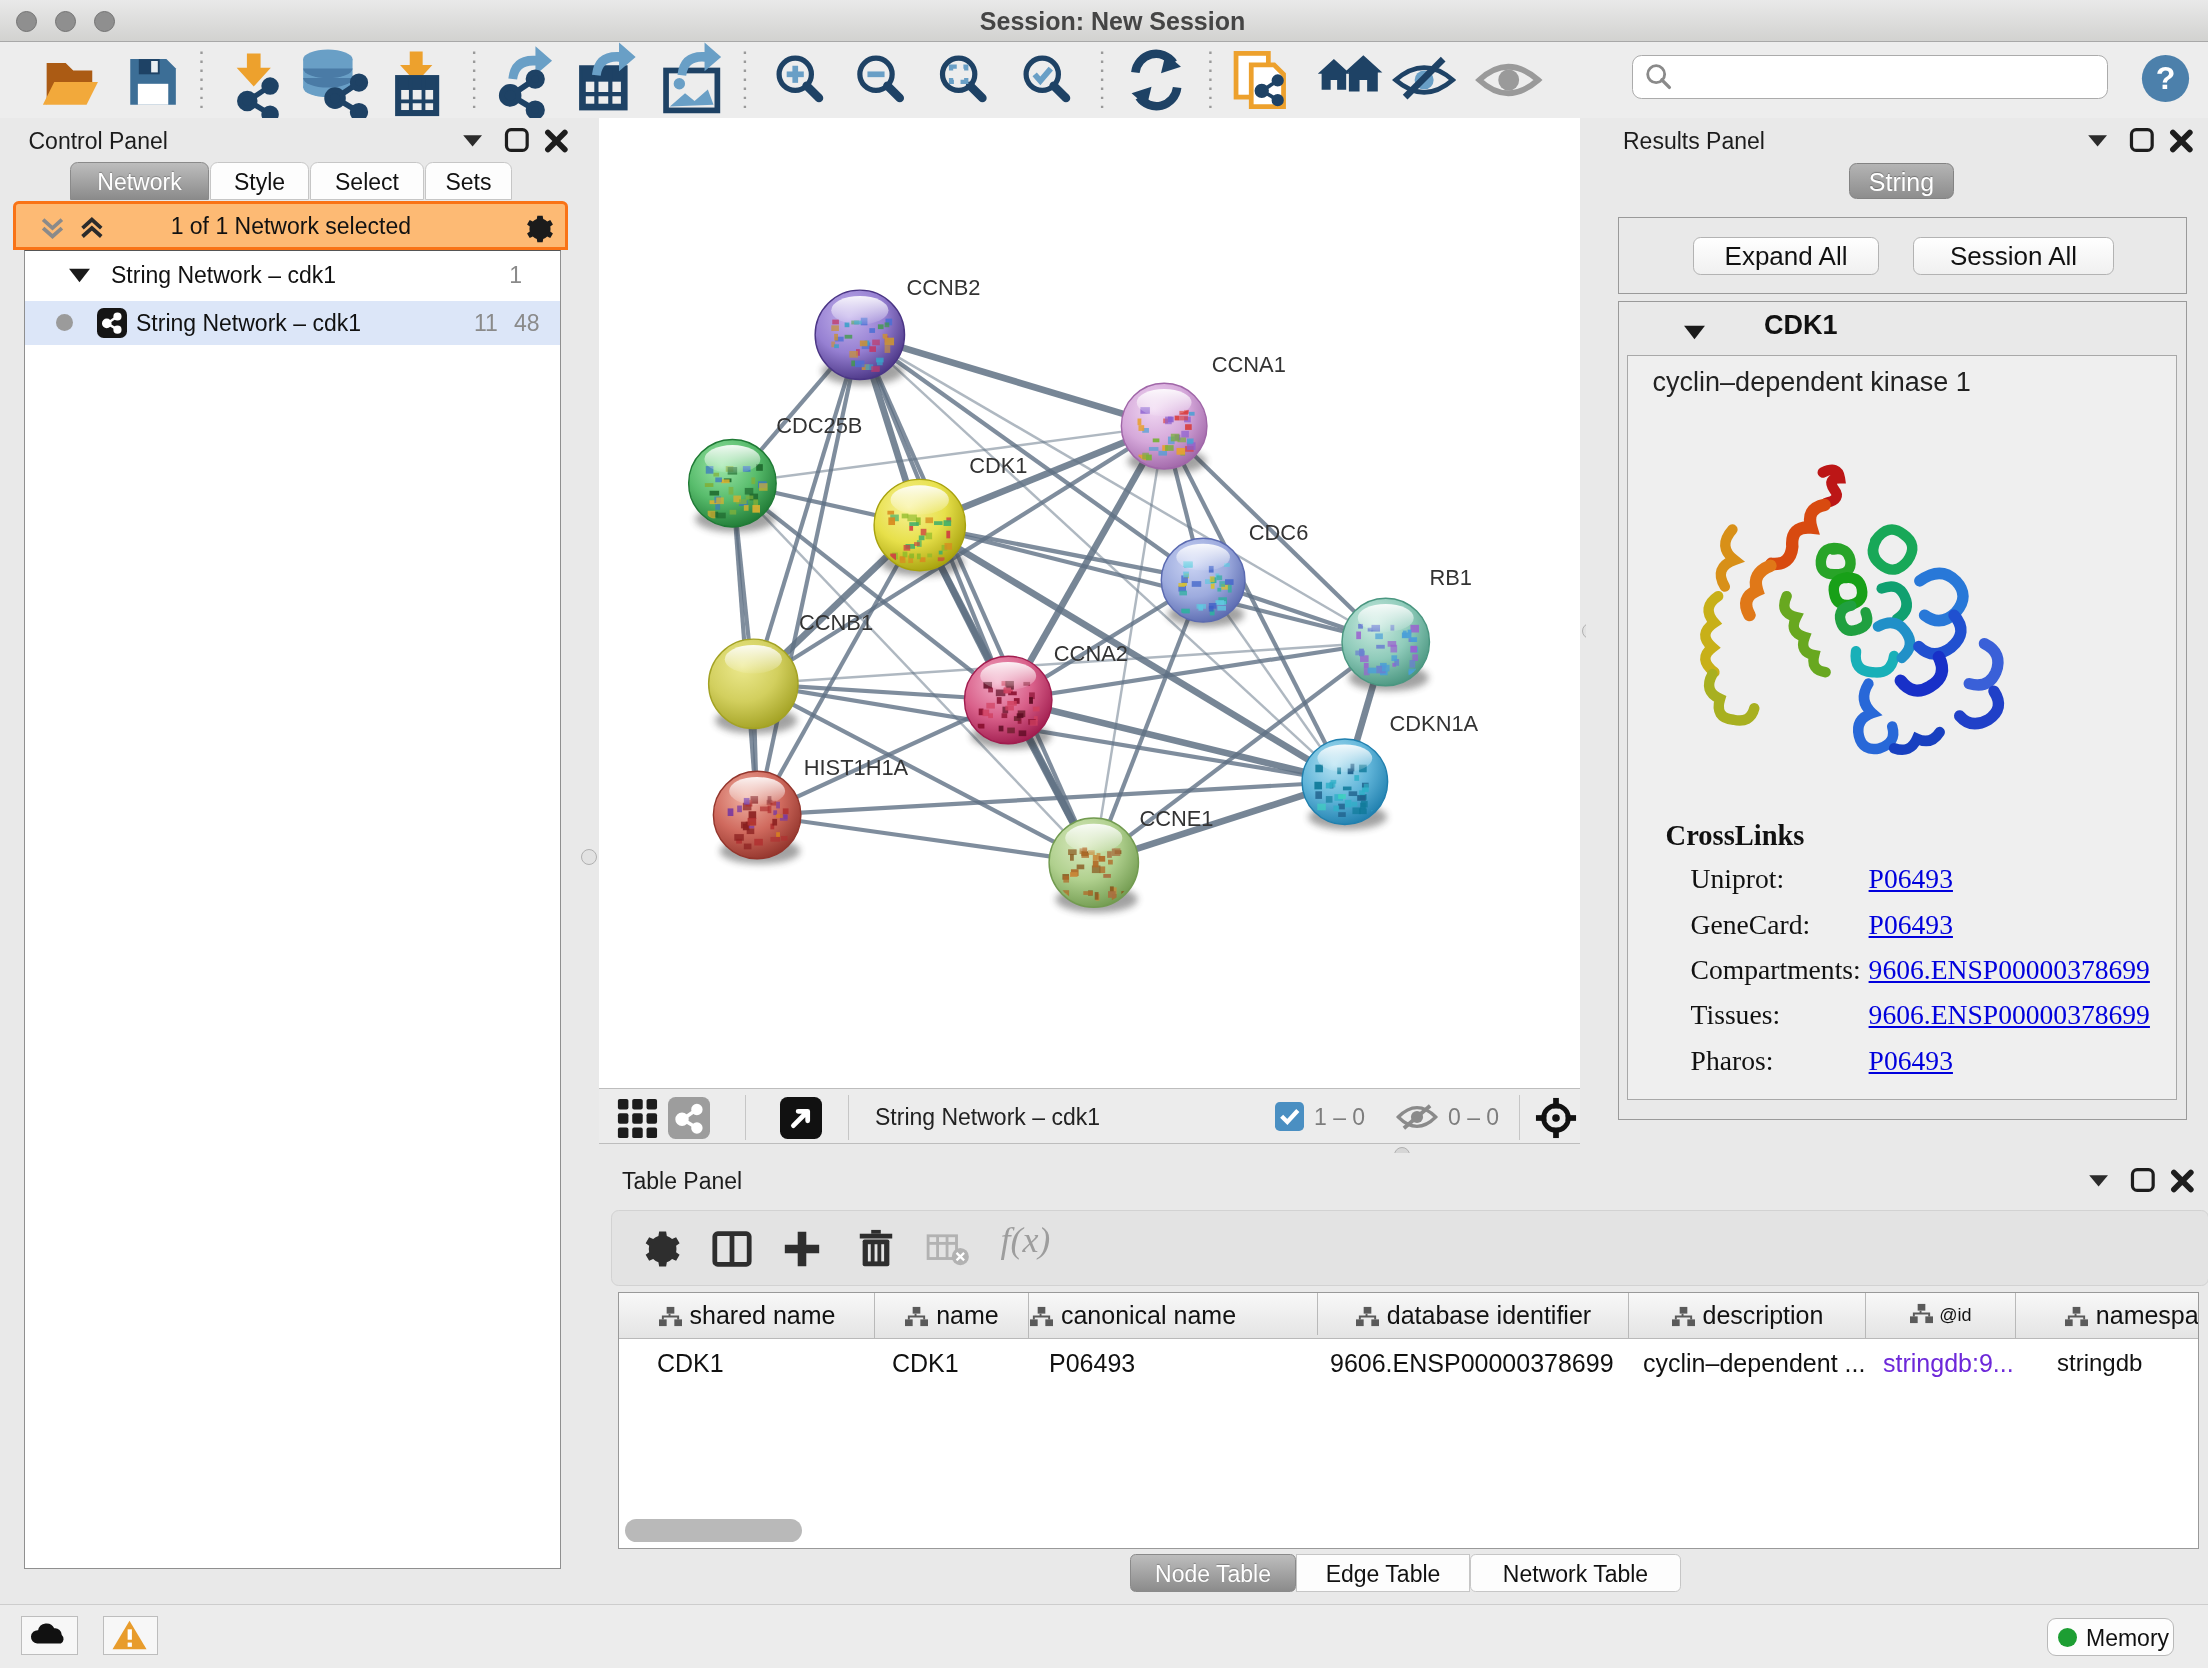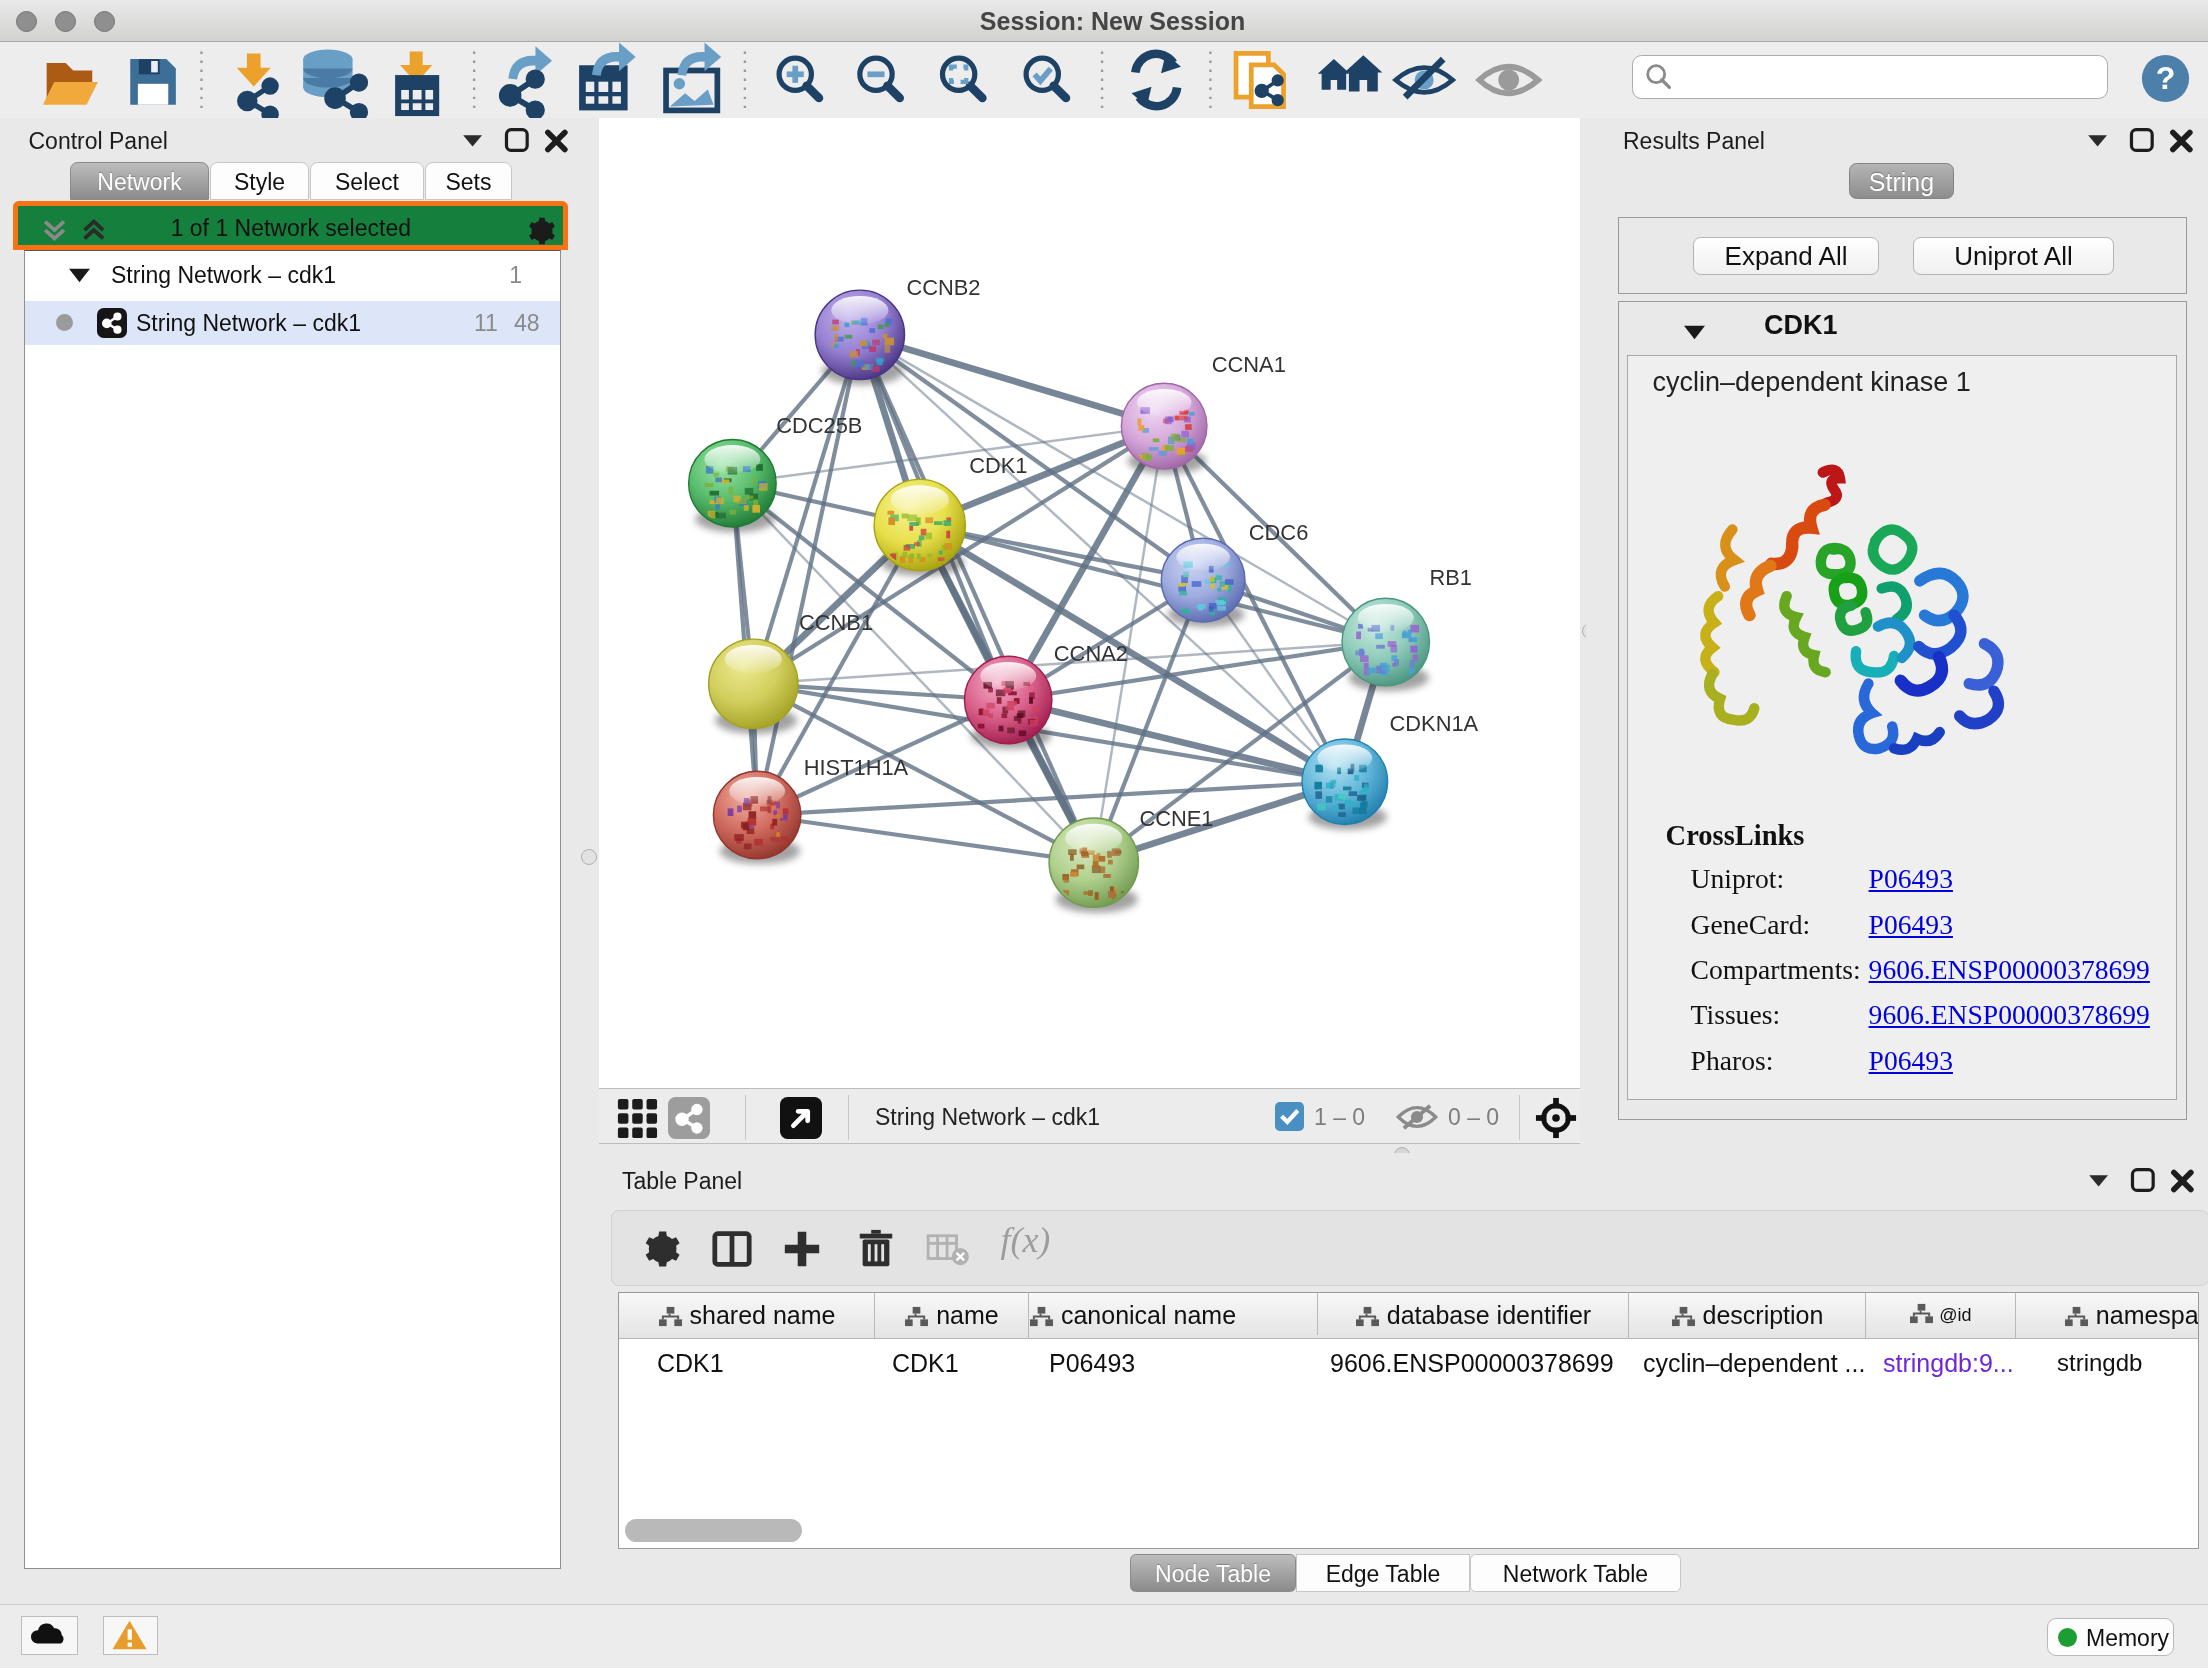--- a/index.html
+++ b/index.html
@@ -166,21 +166,21 @@
   <div class="panel-title abs" style="left:28.5px;top:9.5px;">Control Panel</div>
   <svg style="position:absolute;left:457px;top:5.7px" width="114" height="32" viewBox="0 0 120 34" xmlns="http://www.w3.org/2000/svg">
 <path d="M6 12 l10 12 10 -12" fill="#2b2b2b" stroke="none"></path>
 <rect x="52" y="6" width="22" height="22" rx="5" fill="none" stroke="#1d1d1d" stroke-width="3.4"></rect>
 <path d="M96 9 l18 18 m0 -18 l-18 18" stroke="#1d1d1d" stroke-width="6" stroke-linecap="round"></path>
 </svg>
   <div class="tab tabsel" style="left:70px;top:44px;width:139px;">Network</div>
   <div class="tab" style="left:210px;top:44px;width:99px;">Style</div>
   <div class="tab" style="left:310px;top:44px;width:114px;">Select</div>
   <div class="tab" style="left:425px;top:44px;width:87px;">Sets</div>
-  <div class="abs" style="left:13.3px;top:83px;width:555px;height:49px;background:#15803d;border:5px solid #f97316;border-radius:5.7px 5.7px 0 0;">
+  <div class="abs" style="left:13.3px;top:83px;width:555px;height:49px;background:#fdba74;border:3px solid #f97316;border-radius:5.7px 5.7px 0 0;">
     <svg class="abs" style="left:23px;top:9.5px" width="72" height="30" viewBox="0 0 76 32">
       <g stroke="#8a8a8a" stroke-width="4" fill="none">
             <path d="M4 6 l10 9 10 -9 M4 15 l10 9 10 -9"></path>
           </g>
       <g stroke="#2b2b2b" stroke-width="4" fill="none">
             <path d="M46 15 l10 -9 10 9 M46 24 l10 -9 10 9"></path>
           </g>
     </svg>
     <div class="abs" style="left:0;top:8.6px;width:100%;text-align:center;font-size:23px;color:#111;">1 of 1 Network selected</div>
     <svg class="abs" style="left:506px;top:8.6px" width="32" height="32" viewBox="0 0 24 24">
@@ -843,21 +843,21 @@
 <div class="abs" style="left:1586px;top:118px;width:622px;height:1027px;background:#e9e9e9;">
   <div class="panel-title abs" style="left:37px;top:9.5px;">Results Panel</div>
   <svg style="position:absolute;left:496px;top:5.7px" width="114" height="32" viewBox="0 0 120 34" xmlns="http://www.w3.org/2000/svg">
 <path d="M6 12 l10 12 10 -12" fill="#2b2b2b" stroke="none"></path>
 <rect x="52" y="6" width="22" height="22" rx="5" fill="none" stroke="#1d1d1d" stroke-width="3.4"></rect>
 <path d="M96 9 l18 18 m0 -18 l-18 18" stroke="#1d1d1d" stroke-width="6" stroke-linecap="round"></path>
 </svg>
   <div class="abs" style="left:263px;top:45px;width:105px;height:36px;background:linear-gradient(#b4b4b4,#8d8d8d);border:1px solid #838383;border-radius:7.6px;color:#fff;font-size:25px;text-align:center;line-height:36px;text-shadow:0 -1px 1px rgba(0,0,0,.3);">String</div>
   <div class="abs" style="left:32px;top:99px;width:569px;height:77px;border:1.9px solid #9a9a9a;background:#e9e9e9;">
     <div class="btn" style="left:74px;top:19px;width:186px;height:38px;line-height:36px;">Expand All</div>
-    <div class="btn" style="left:294px;top:19px;width:201px;height:38px;line-height:36px;">Uniprot All</div>
+    <div class="btn" style="left:294px;top:19px;width:201px;height:38px;line-height:36px;">Session All</div>
   </div>
   <div class="abs" style="left:32px;top:183px;width:569px;height:819px;border:1.9px solid #9a9a9a;background:#e9e9e9;">
     <svg class="abs" style="left:63px;top:21px" width="25" height="19" viewBox="0 0 26 20">
           <path d="M2 3 h22 l-11 14 z" fill="#1a1a1a"></path>
         </svg>
     <div class="abs" style="left:145px;top:7.6px;font-size:27px;font-weight:bold;color:#111;">CDK1</div>
     <div class="abs" style="left:7.6px;top:53px;width:550px;height:745px;background:#efefef;border:1px solid #a8a8a8;">
       <div class="abs" style="left:25px;top:11.4px;font-size:27px;color:#222;">cyclin–dependent kinase 1</div>
       <div class="abs" style="left:52px;top:107px;"><svg width="354" height="310" viewBox="0 0 372 326" xmlns="http://www.w3.org/2000/svg">
 <g fill="none" stroke-linecap="round">

